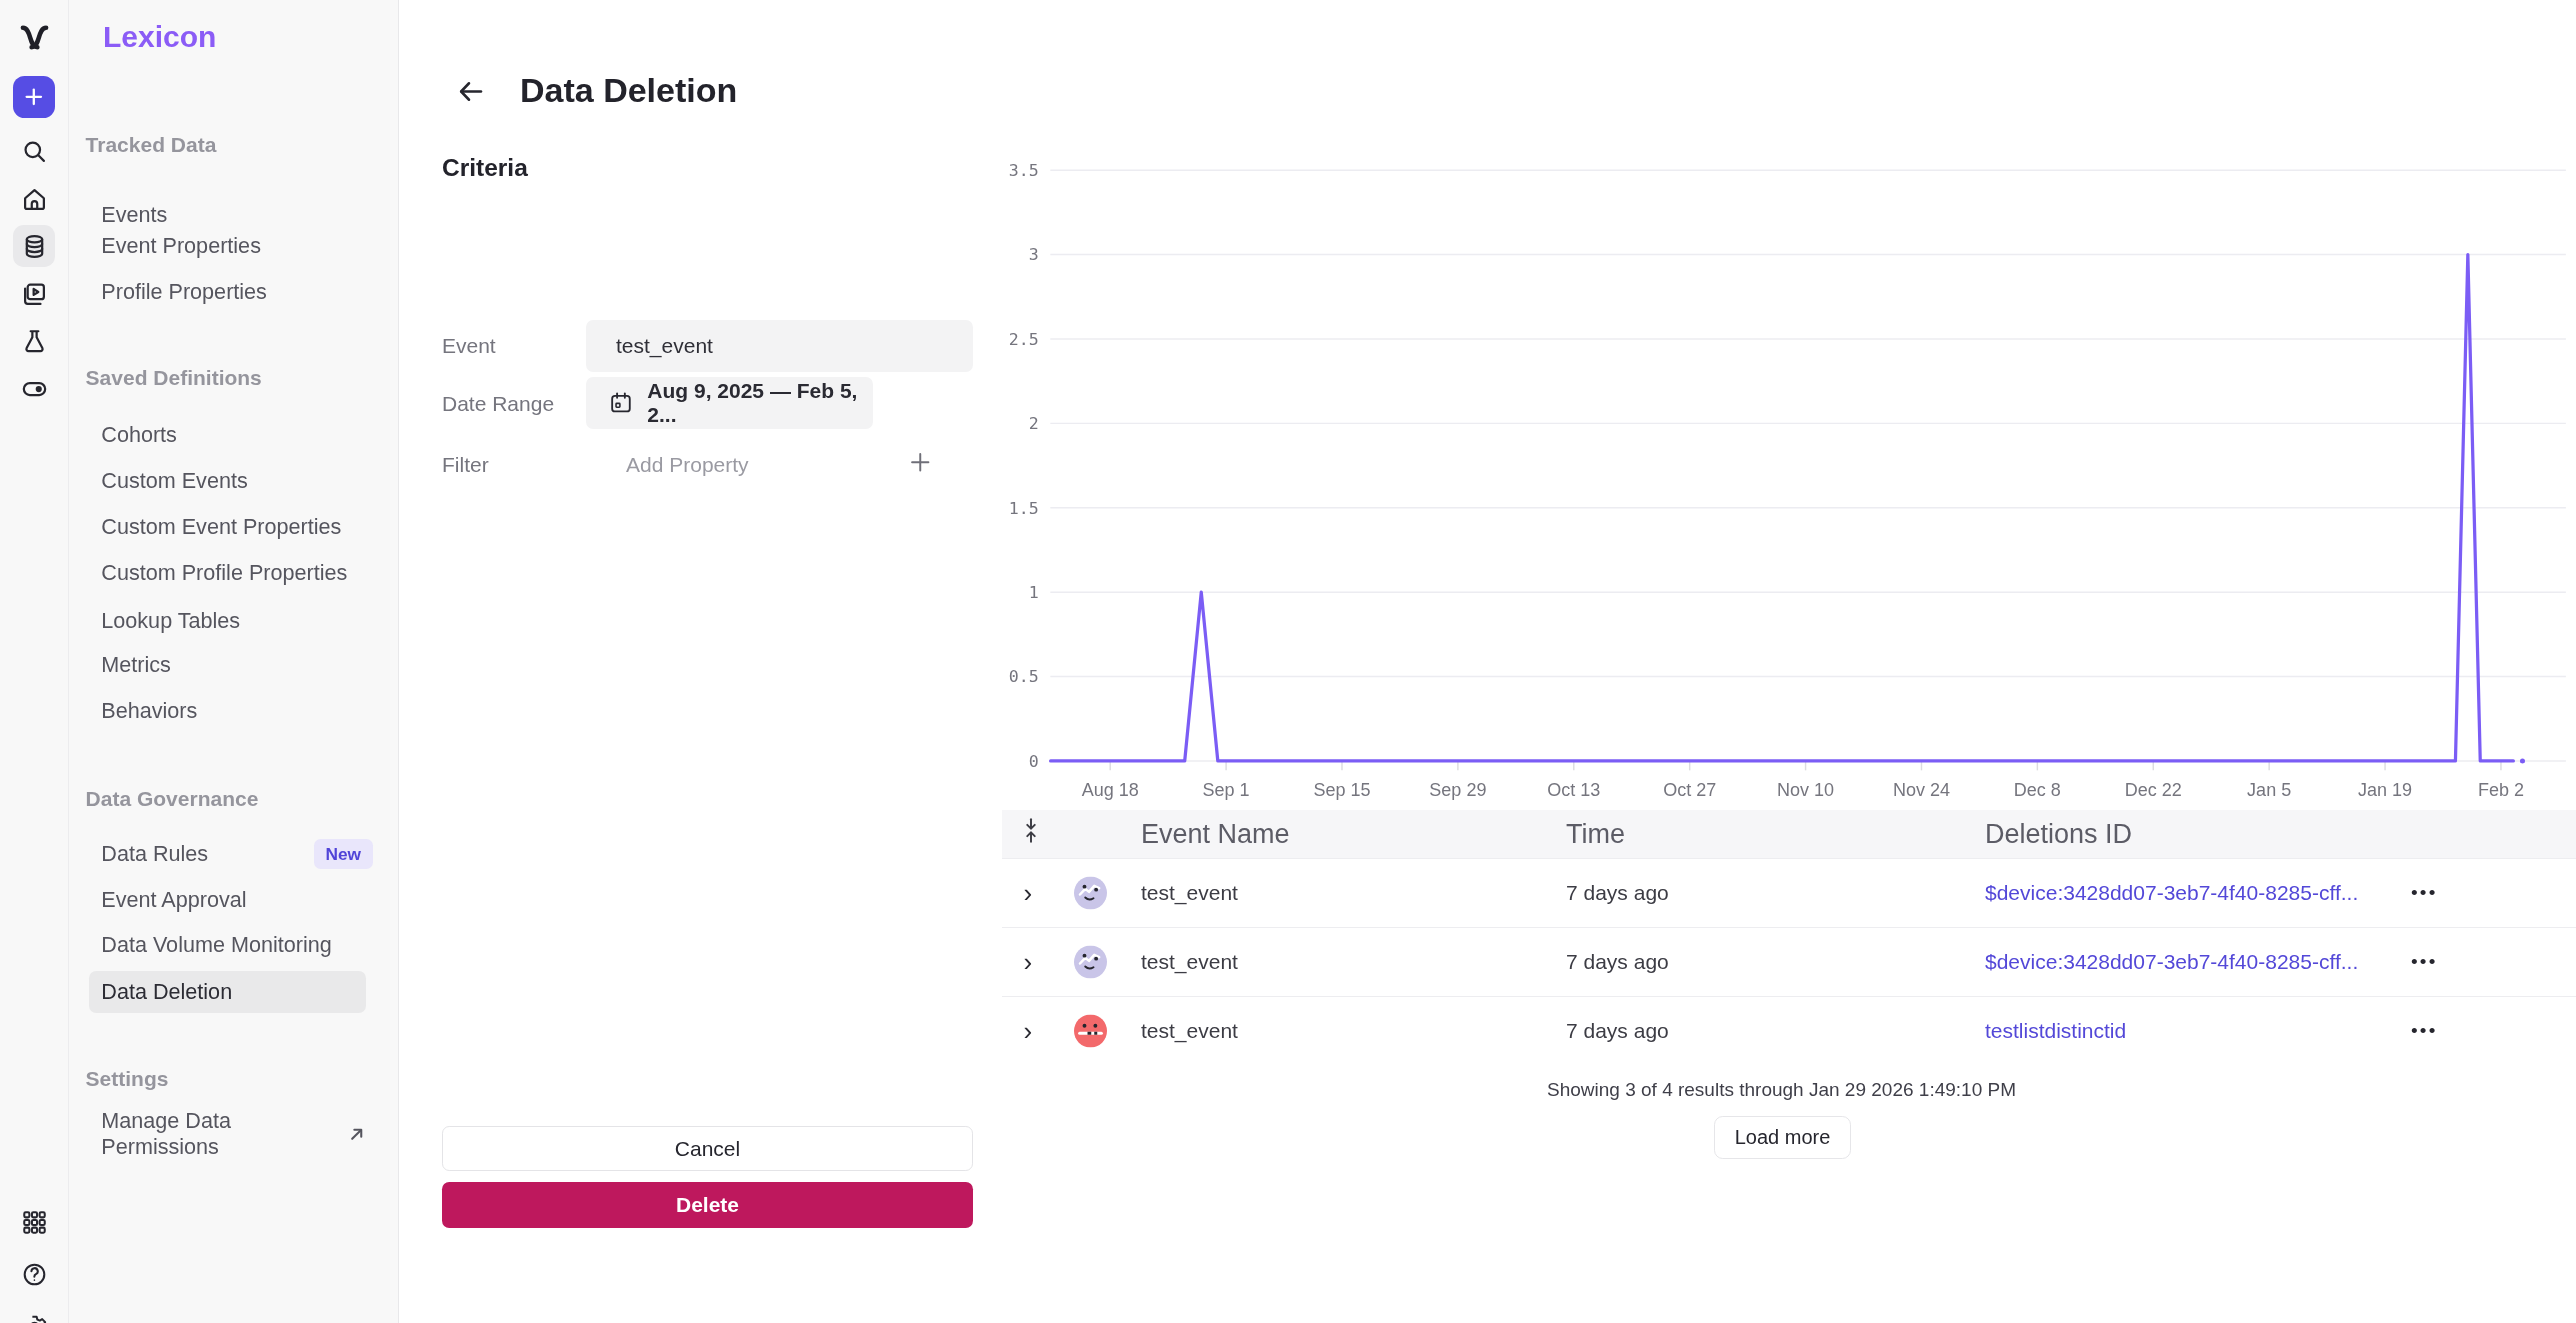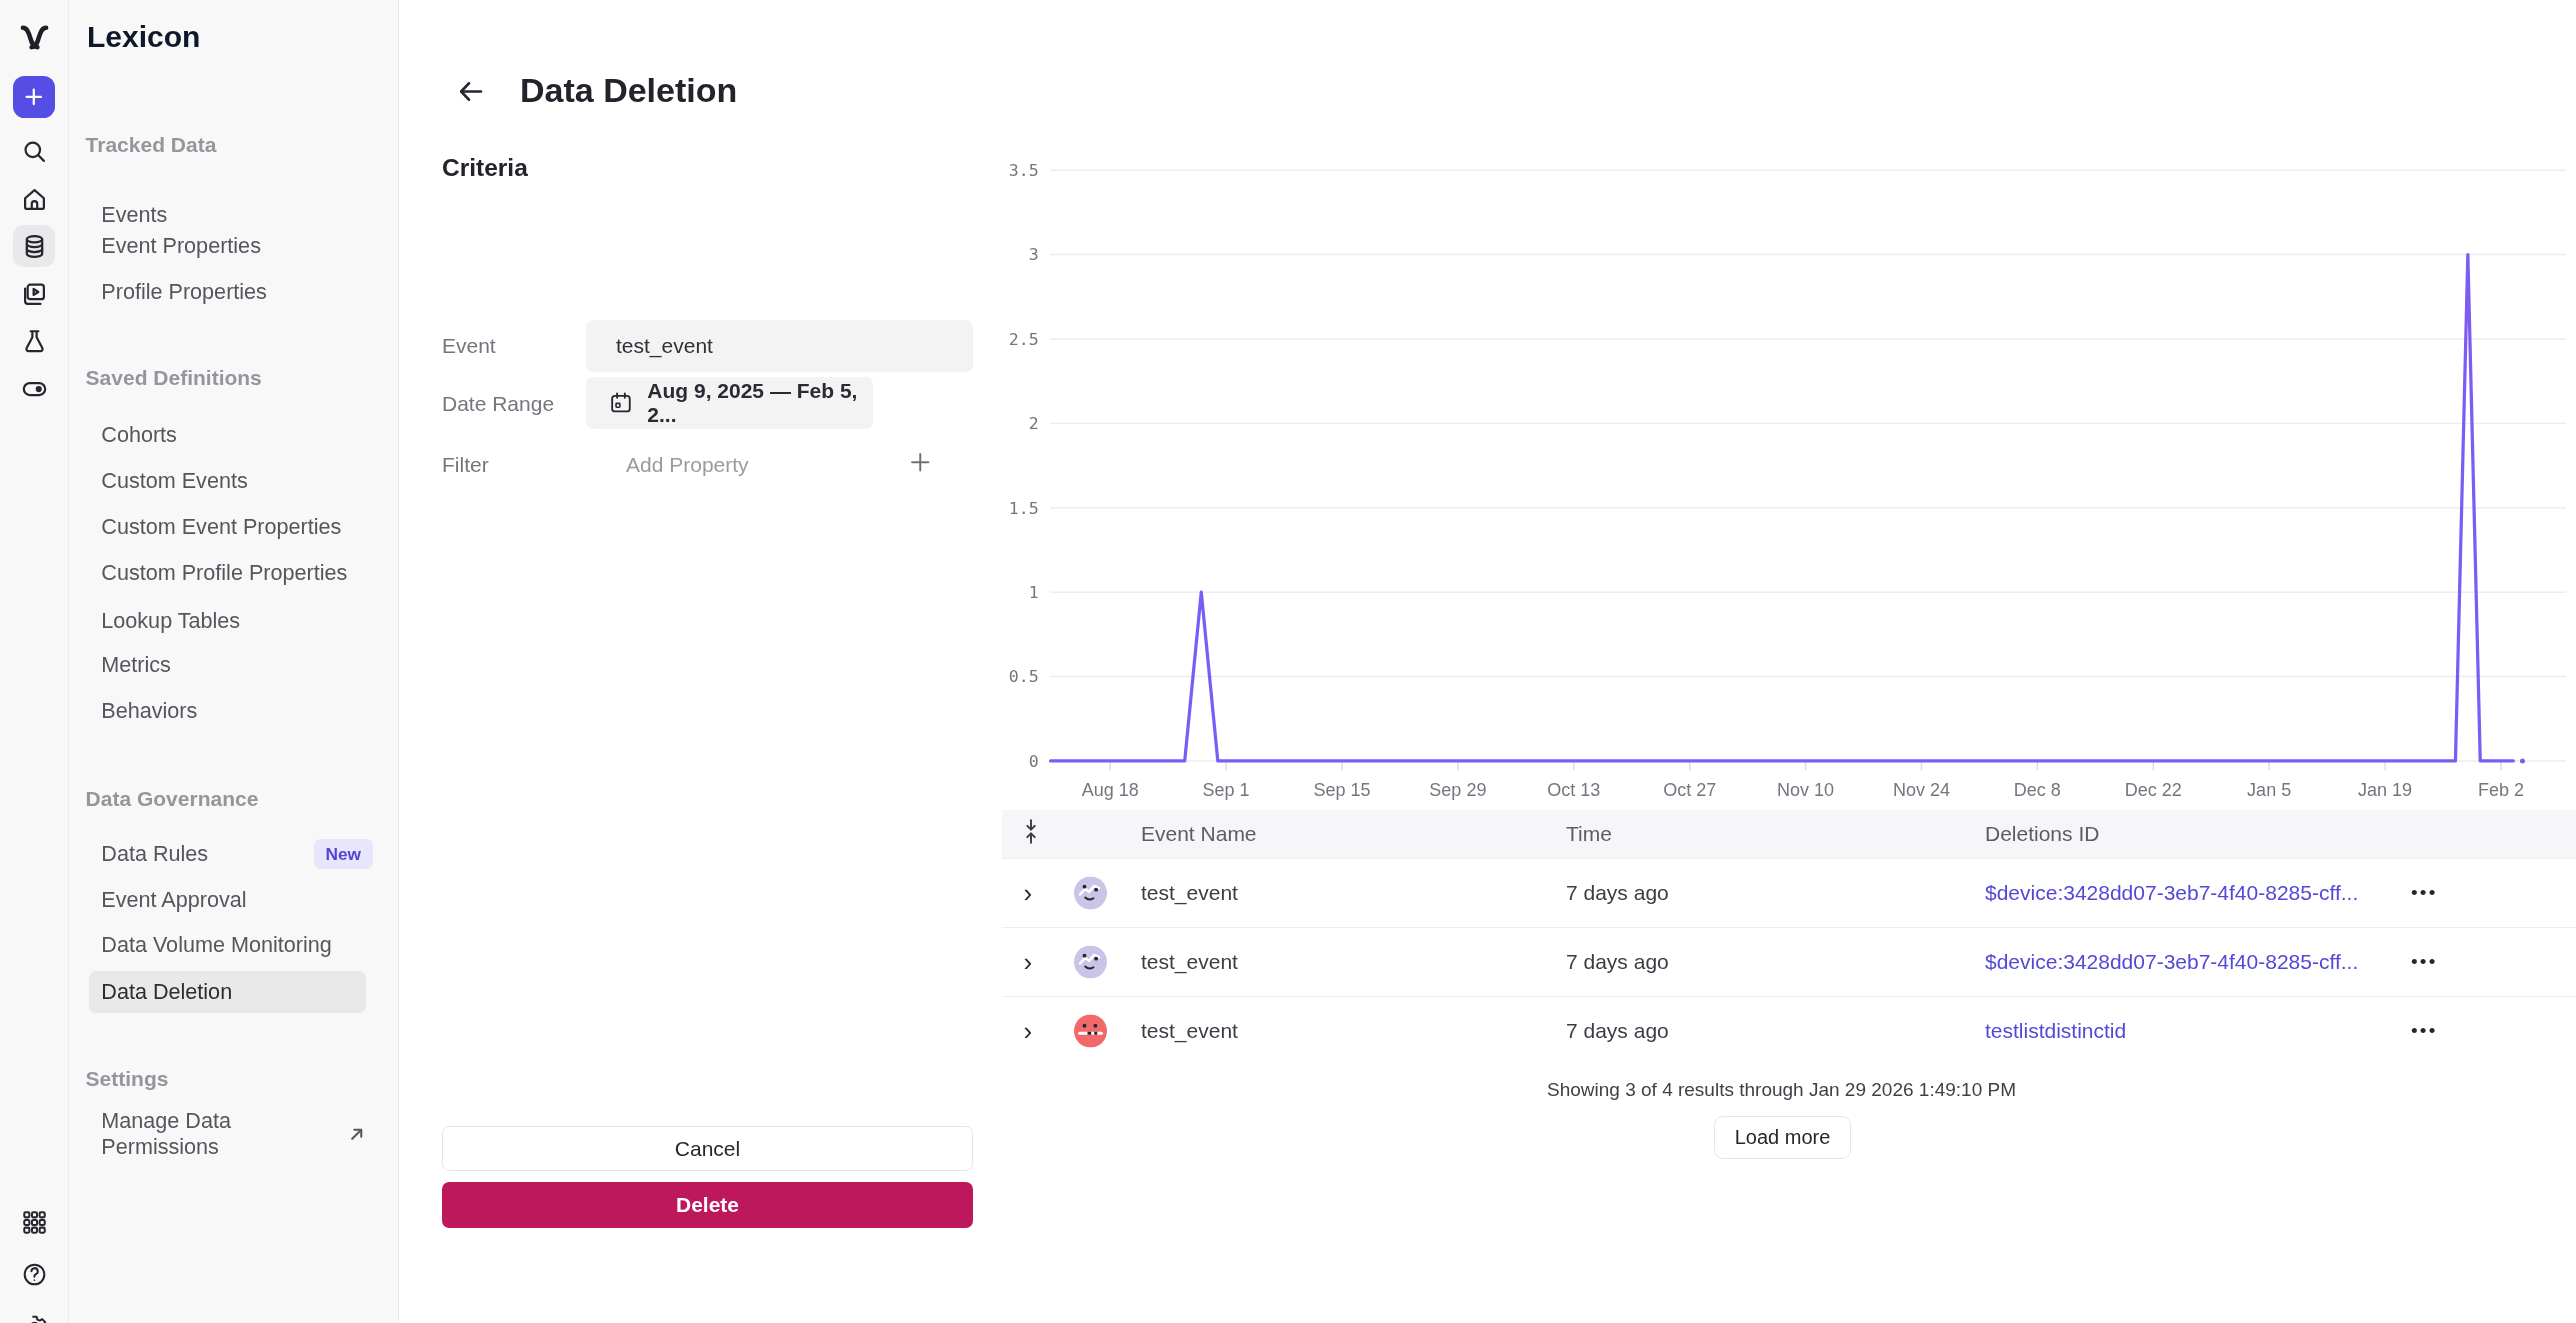--- a/index.html
+++ b/index.html
@@ -11,21 +11,21 @@
     background:#f8f8f8; border-right:0.7px solid #ececee; z-index:3; }
   .rail-btn { position:absolute; left:13px; width:42px; height:42px;
     display:flex; align-items:center; justify-content:center; border-radius:10.8px; }
   .rail-btn.sel { background:#e9e9eb; }
   .rail-plus { background:#564de4; border-radius:11.5px; }
   .rail-btn svg { display:block; }
 
   
   #sidebar { position:absolute; left:69px; top:0; width:330px; height:1323px;
     background:#f8f8f8; border-right:0.7px solid #e8e8ea; z-index:2; }
-  .sb-title { position:absolute; left:18px; font-size:30px; font-weight:700; color:#0f172a; }
+  .sb-title { position:absolute; left:34px; font-size:30px; font-weight:700; color:#8b5cf6; }
   .sb-sec { position:absolute; left:16.6px; font-size:21px; font-weight:600; color:#95959d; }
   .sb-item { position:absolute; left:20px; width:277px; height:42px; border-radius:7.2px;
     display:flex; align-items:center; padding-left:12.3px; font-size:21.6px; color:#55555e; cursor:pointer; }
   .sb-item.sel { background:#e9e9ea; color:#2c2c34; }
   .badge-new { position:absolute; left:225px; font-size:17.3px; font-weight:600; color:#5145d8;
     background:#e9e6fb; border-radius:6.5px; padding:4.3px 11.5px; }
   .ext-arrow { margin-left:11.5px; display:inline-flex; }
 
   
   #main { position:absolute; left:399px; top:0; width:2177px; height:1323px; background:#fff; }
@@ -52,21 +52,21 @@
   
   #chart { position:absolute; left:1002px; top:144px; width:1574px; height:672px; }
   .ytick { font:23px "DejaVu Sans Mono", monospace; fill:#75757e; text-anchor:end; }
   .xtick { font:25px "Liberation Sans", sans-serif; fill:#75757e; text-anchor:middle; }
 
   
   #table { position:absolute; left:1002px; top:810px; width:1574px; }
   .t-head { position:relative; height:48px; background:#f6f6f8; }
   .t-row { position:relative; height:69px; border-top:1.4px solid #ededf0; background:#fff; }
   .t-cell { position:absolute; top:50%; transform:translateY(-50%); font-size:21px; color:#3c3c44; }
-  .t-hcell { position:absolute; top:50%; transform:translateY(-50%); font-size:21px; font-weight:500; color:#5c5c66; }
+  .t-hcell { position:absolute; top:50%; transform:translateY(-50%); font-size:27px; font-weight:500; color:#5c5c66; }
   .c-sort { left:19px; } .c-chev { left:21.6px; font-size:26px; color:#2a2a32; cursor:pointer; line-height:1; }
   .c-avatar { left:72px; } .c-name { left:139px; } .c-time { left:564px; }
   .c-id { left:983px; color:#5348d8; cursor:pointer; }
   .c-menu { left:1409px; font-size:19px; letter-spacing:2.2px; color:#26262e; cursor:pointer; }
   .avatar { width:33px; height:33px; display:block; }
   .t-footer { position:absolute; left:1002px; top:1079px; width:1559px; text-align:center;
     font-size:19px; color:#3f3f49; }
   .loadmore { position:absolute; left:1714px; top:1116px; width:137px; height:43px;
     background:#fff; border:1.4px solid #e6e6e9; border-radius:8.7px; font-size:20px; font-weight:500;
     color:#26262e; display:flex; align-items:center; justify-content:center; cursor:pointer; }

